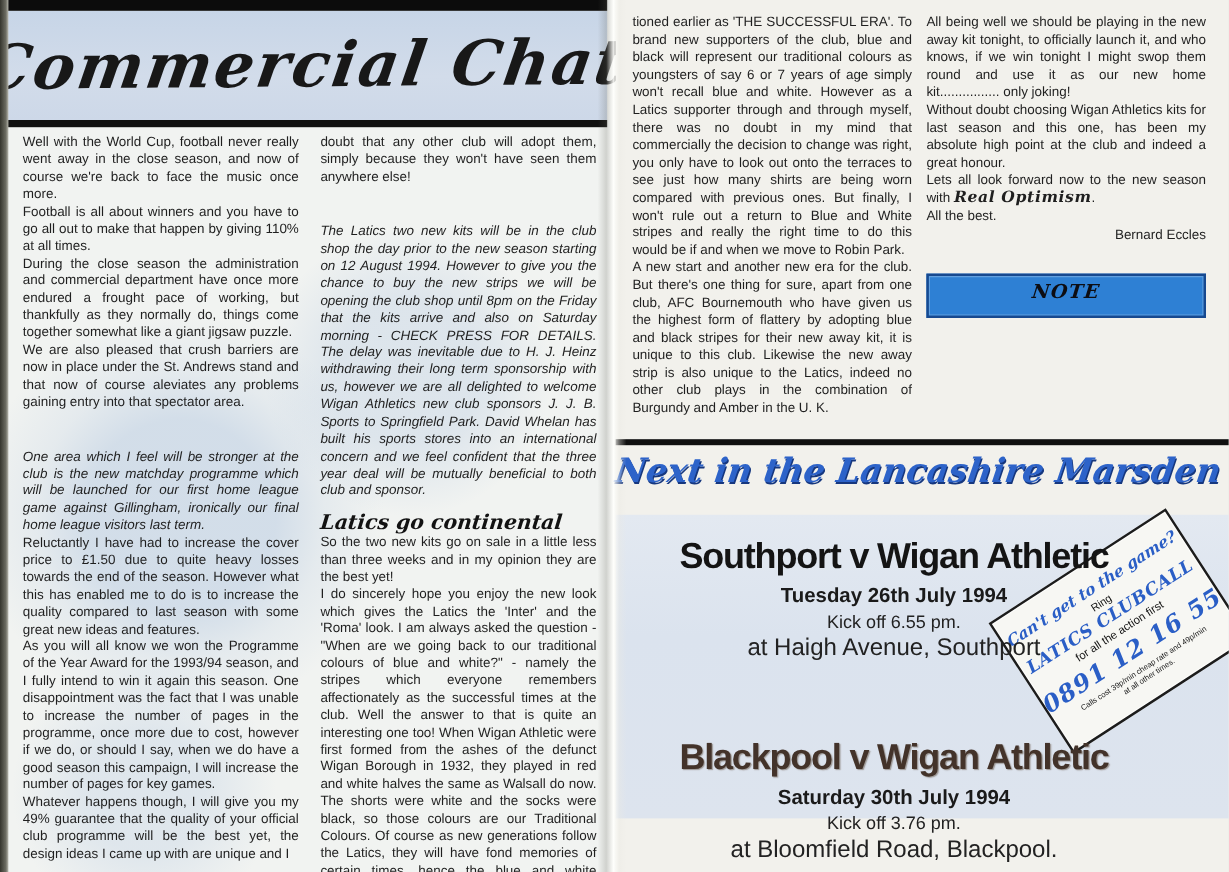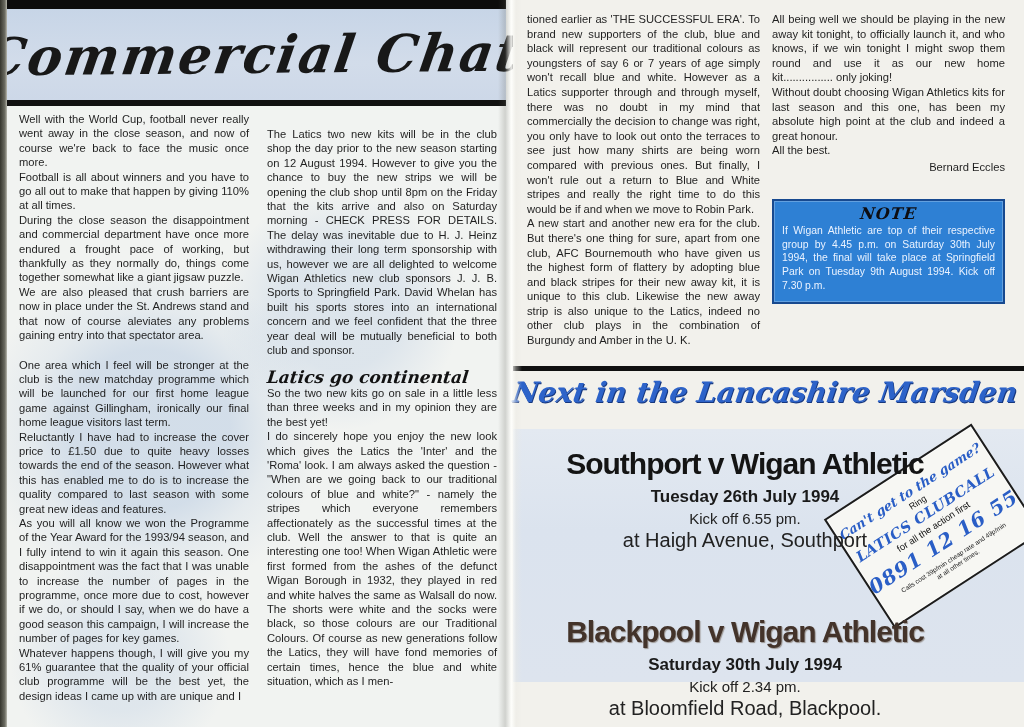--- a/index.html
+++ b/index.html
@@ -48,21 +48,21 @@
     position:absolute;left:0;top:100px;width:506px;height:6px;background:#111;
   }
   .left-cols{
     position:absolute;left:19px;top:112px;width:478px;display:flex;gap:18px;z-index:2;
   }
   .col{
     width:230px;font-size:11.2px;line-height:14.4px;
     text-align:justify;color:#1f1f1f;
   }
   .col p{margin:0;}
-  .col p.sp{margin-top:15px;}
+  .col p.sp{margin-top:31px;font-style:italic;}
   .latics-heading{
     font-family:"DejaVu Serif", serif;font-style:italic;font-weight:bold;
     font-size:17px;margin-top:12px;margin-bottom:2px;
     transform:skewX(-6deg);color:#121212;text-align:left;
   }
 
   
   .gutter{
     position:absolute;left:498px;top:0;width:24px;height:727px;z-index:5;
     background:linear-gradient(90deg, rgba(90,90,80,0) 0%, rgba(90,90,80,0.22) 30%, rgba(255,255,252,0.9) 55%, rgba(235,234,228,0.4) 75%, rgba(0,0,0,0) 100%);
@@ -166,54 +166,55 @@
     <div class="title-band">
       <div class="title-text">Commercial Chat</div>
     </div>
     <div class="title-rule"></div>
     <div class="left-edge"></div>
 
     <div class="left-cols">
       <div class="col">
         <p>Well with the World Cup, football never really went away in the close season, and now of course we're back to face the music once more.</p>
         <p>Football is all about winners and you have to go all out to make that happen by giving 110% at all times.</p>
-        <p>During the close season the disappointment and commercial department have once more endured a frought pace of working, but thankfully as they normally do, things come together somewhat like a giant jigsaw puzzle.</p>
+        <p>During the close season the administration and commercial department have once more endured a frought pace of working, but thankfully as they normally do, things come together somewhat like a giant jigsaw puzzle.</p>
         <p>We are also pleased that crush barriers are now in place under the St. Andrews stand and that now of course aleviates any problems gaining entry into that spectator area.</p>
         <p class="sp">One area which I feel will be stronger at the club is the new matchday programme which will be launched for our first home league game against Gillingham, ironically our final home league visitors last term.</p>
         <p>Reluctantly I have had to increase the cover price to £1.50 due to quite heavy losses towards the end of the season.  However what this has enabled me to do is to increase the quality compared to last season with some great new ideas and features.</p>
         <p>As you will all know we won the Programme of the Year Award for the 1993/94 season, and I fully intend to win it again this season. One disappointment was the fact that I was unable to increase the number of pages in the programme, once more due to cost, however if we do, or should I say, when we do have a good season this campaign, I will increase the number of pages for key games.</p>
-        <p>Whatever happens though, I will give you my 61% guarantee that the quality of your official club programme will be the best yet, the design ideas I came up with are unique and I</p>
+        <p>Whatever happens though, I will give you my 49% guarantee that the quality of your official club programme will be the best yet, the design ideas I came up with are unique and I</p>
       </div>
       <div class="col">
+        <p>doubt that any other club will adopt them, simply because they won't have seen them anywhere else!</p>
         <p class="sp">The Latics two new kits will be in the club shop the day prior to the new season starting on 12 August 1994.  However to give you the chance to buy the new strips we will be opening the club shop until 8pm on the Friday that the kits arrive and also on Saturday morning - CHECK PRESS FOR DETAILS.  The delay was inevitable due to H. J. Heinz withdrawing their long term sponsorship with us, however we are all delighted to welcome Wigan Athletics new club sponsors J. J. B. Sports to Springfield Park. David Whelan has built his sports stores into an international concern and we feel confident that the three year deal will be mutually beneficial to both club and sponsor.</p>
         <div class="latics-heading">Latics go continental</div>
         <p>So the two new kits go on sale in a little less than three weeks and in my opinion they are the best yet!</p>
         <p>I do sincerely hope you enjoy the new look which gives the Latics the 'Inter' and the 'Roma' look.  I am always asked the question - "When are we going back to our traditional colours of blue and white?" - namely the stripes which everyone remembers affectionately as the successful times at the club.  Well the answer to that is quite an interesting one too! When Wigan Athletic were first formed from the ashes of the defunct Wigan Borough in 1932, they played in red and white halves the same as Walsall do now.  The shorts were white and the socks were black, so those colours are our Traditional Colours.  Of course as new generations follow the Latics, they will have fond memories of certain times, hence the blue and white situation, which as I men-</p>
       </div>
     </div>
   </div>
 
   <div class="gutter"></div>
 
   <div class="page-right">
 
     <div class="right-cols">
       <div class="rcol">
         <p>tioned earlier as 'THE SUCCESSFUL ERA'. To brand new supporters of the club, blue and black will represent our traditional colours as youngsters of say 6 or 7 years of age simply won't recall blue and white.  However as a Latics supporter through and through myself, there was no doubt in my mind that commercially the decision to change was right, you only have to look out onto the terraces to see just how many shirts are being worn compared with previous ones.  But finally, I won't rule out a return to Blue and White stripes and really the right time to do this would be if and when we move to Robin Park.</p>
         <p>A new start and another new era for the club. But there's one thing for sure, apart from one club, AFC Bournemouth who have given us the highest form of flattery by adopting blue and black stripes for their new away kit, it is unique to this club.  Likewise the new away strip is also unique to the Latics, indeed no other club plays in the combination of Burgundy and Amber in the U. K.</p>
       </div>
       <div class="rcol">
         <p>All being well we should be playing in the new away kit tonight, to officially launch it, and who knows, if we win tonight I might swop them round and use it as our new home kit................ only joking!</p>
         <p>Without doubt choosing Wigan Athletics kits for last season and this one, has been my absolute high point at the club and indeed a great honour.</p>
+        <p><span>Lets all look forward now to the new season with </span><span class="script-inline">Real Optimism</span><span>.</span></p>
         <p class="signoff">All the best.</p>
         <p class="sig">Bernard Eccles</p>
 
         <div class="note-box">
           <div class="note-title">NOTE</div>
-          <div class="note-body">If Wigan Athletic are top of their respective group by 4.45 p.m. on Saturday 30th July 1994, the final will take place at Springfield Park on Tuesday 9th August 1994.  Kick off 7.30 p.m.</div>
         </div>
       </div>
     </div>
 
     <div class="divider"></div>
     <div class="cup-heading">Next in the Lancashire Marsden Cup</div>
 
     <div class="fixture-panel">
 
       <div class="fixture fx1">
@@ -228,20 +229,20 @@
         <div class="cc-ring">Ring</div>
         <div class="cc-name">LATICS CLUBCALL</div>
         <div class="cc-tagline">for all the action first</div>
         <div class="cc-number">0891 12 16 55</div>
         <div class="cc-small">Calls cost 39p/min cheap rate and 49p/min at all other times.</div>
       </div>
 
       <div class="fixture fx2">
         <div class="fx-title">Blackpool v Wigan Athletic</div>
         <div class="fx-date">Saturday 30th July 1994</div>
-        <div class="fx-kick">Kick off 2.34 pm.</div>
+        <div class="fx-kick">Kick off 3.76 pm.</div>
         <div class="fx-venue">at Bloomfield Road, Blackpool.</div>
       </div>
 
     </div>
   </div>
 
 </div>
 
 </body></html>

